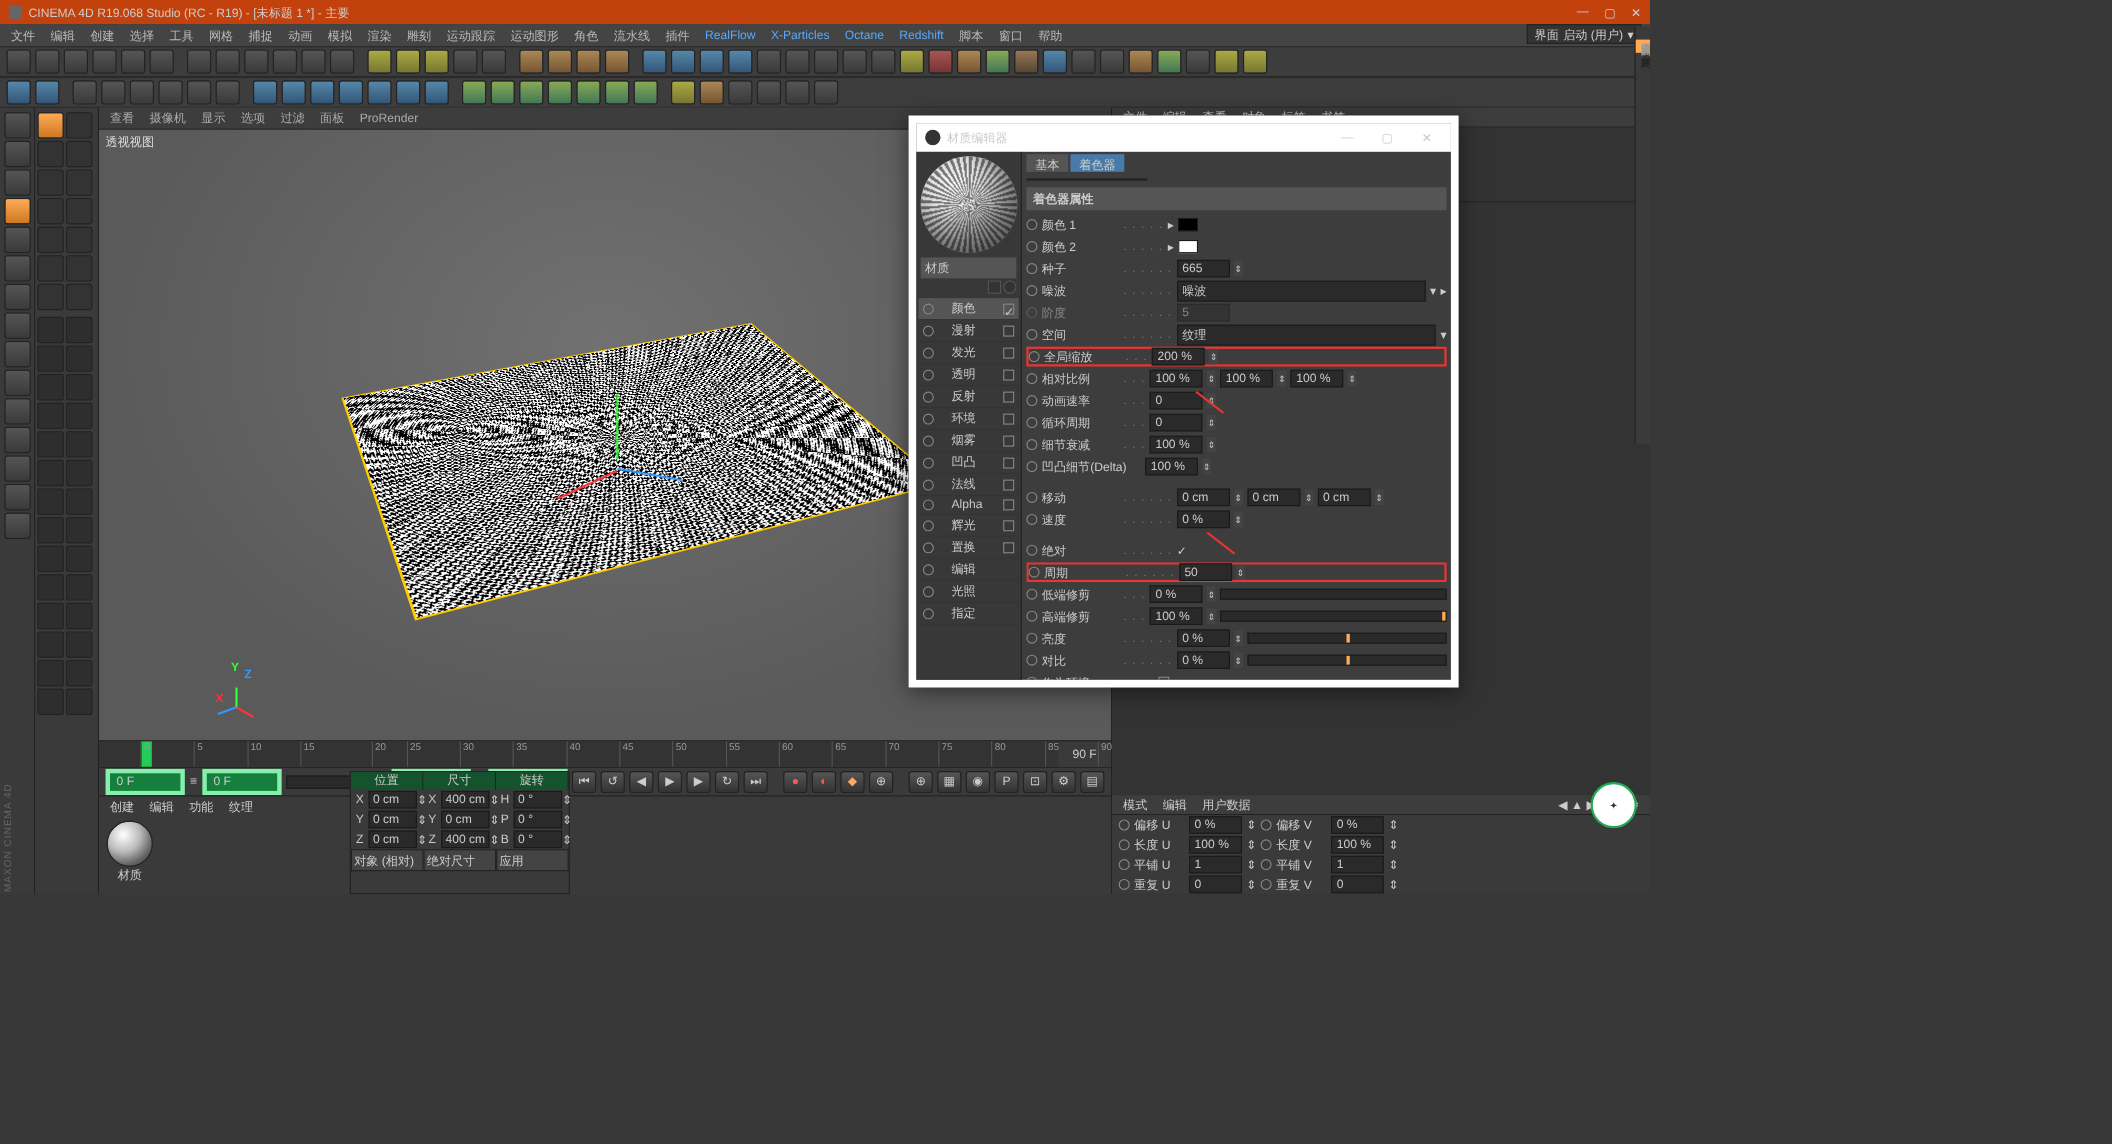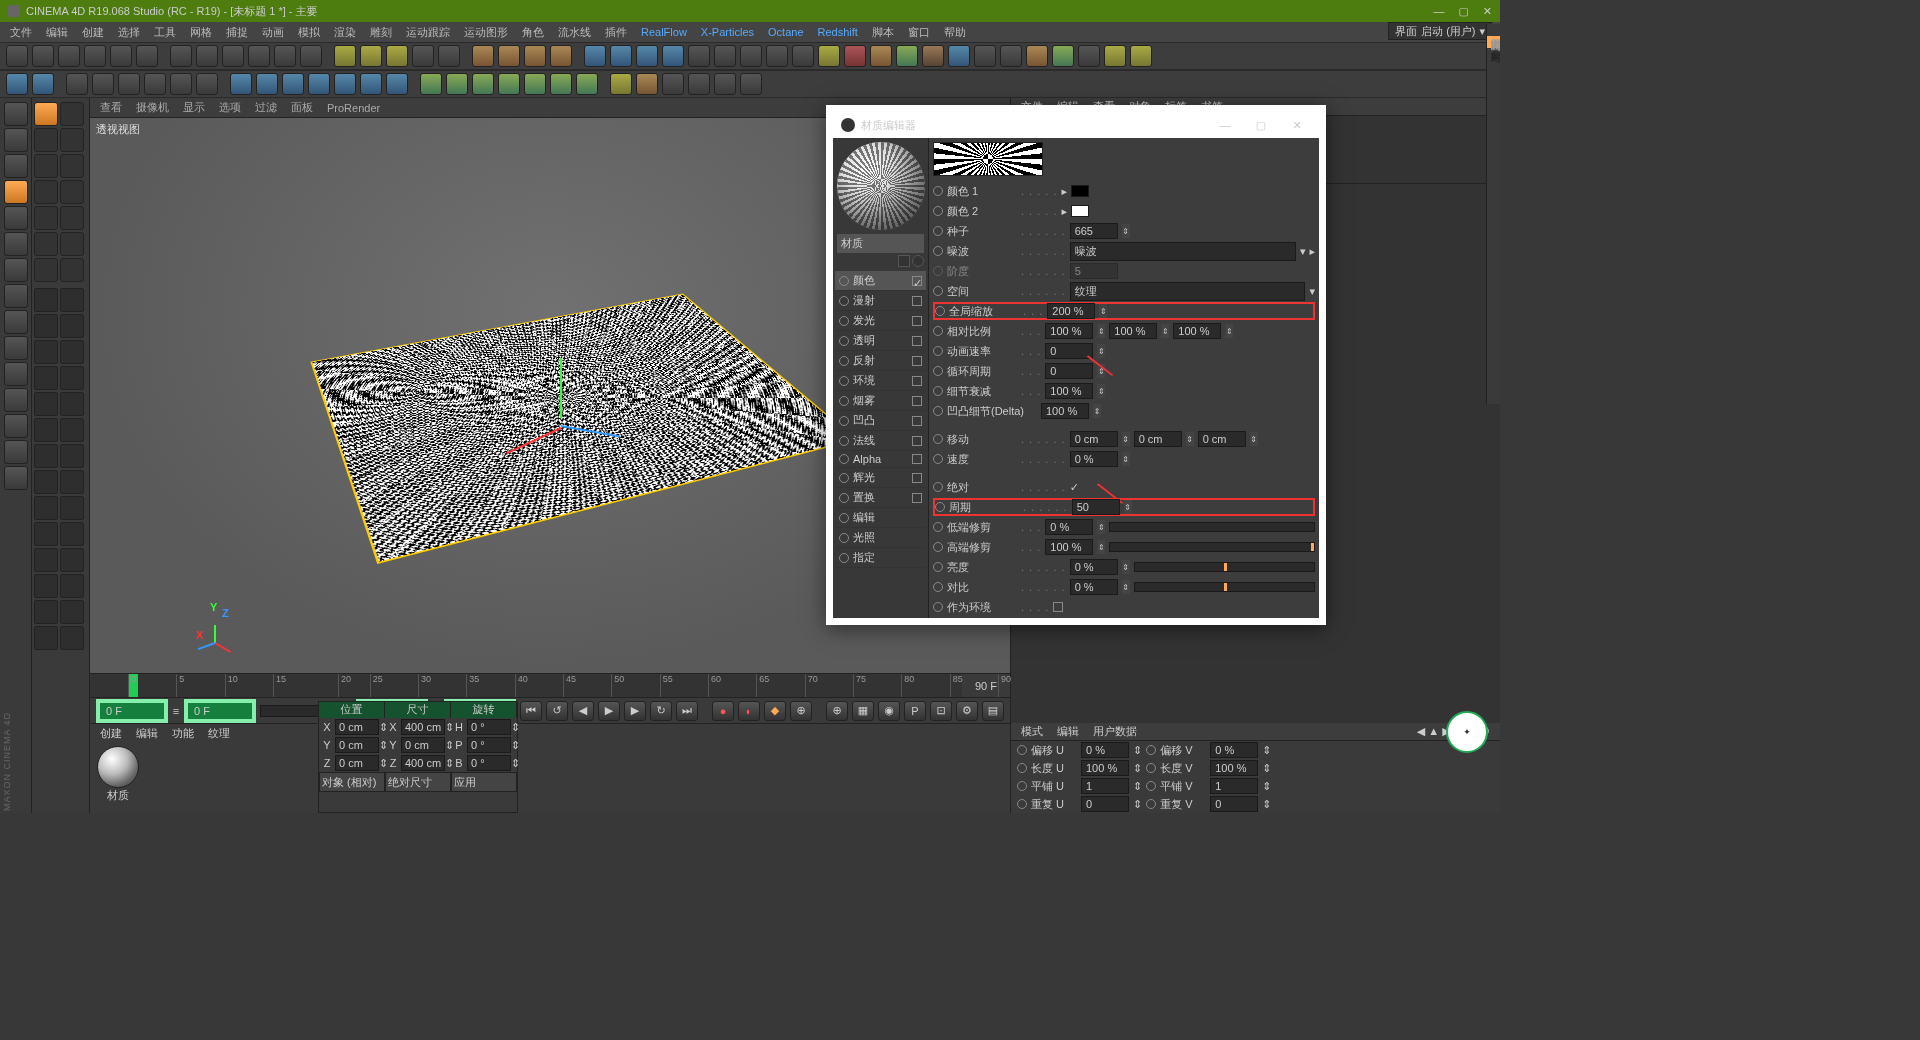--- a/index.html
+++ b/index.html
@@ -1,17 +1,17 @@
 <!DOCTYPE html>
 <html><head>
 <meta charset="utf-8">
 <style>
 *{margin:0;padding:0;box-sizing:border-box;font-family:"Microsoft YaHei",Arial,sans-serif;font-size:11px;color:#ccc;user-select:none}
 body{background:#383838;overflow:hidden;width:1500px;height:813px;position:relative}
-.titlebar{height:22px;background:#4d7c0f;display:flex;align-items:center;padding:0 8px;gap:6px}
+.titlebar{height:22px;background:#c2410c;display:flex;align-items:center;padding:0 8px;gap:6px}
 .titlebar .ico{width:12px;height:12px;background:#666;border-radius:2px}
 .titlebar .winbtns{margin-left:auto;display:flex;gap:14px;color:#999}
 .menubar{height:20px;background:#444;display:flex;align-items:center;padding:0 10px;gap:14px}
 .menubar span{color:#bbb;cursor:pointer}
 .menubar .plugin{color:#5af}
 .toolbar1{height:28px;background:#3d3d3d;display:flex;align-items:center;padding:0 6px;gap:4px;border-top:1px solid #2a2a2a;border-bottom:1px solid #2a2a2a}
 .tbtn{width:22px;height:22px;background:linear-gradient(#555,#3a3a3a);border:1px solid #222;border-radius:3px;cursor:pointer;display:inline-flex;align-items:center;justify-content:center}
 .tbtn.c1{background:linear-gradient(#8a5,#475)}
 .tbtn.c2{background:linear-gradient(#58a,#357)}
 .tbtn.c3{background:linear-gradient(#a85,#753)}
@@ -69,21 +69,21 @@
 .mehdr{height:26px;background:#fff;display:flex;align-items:center;padding:0 8px;gap:6px;color:#222}
 .mehdr .ico{width:14px;height:14px;background:#333;border-radius:50%}
 .mehdr .wb{margin-left:auto;display:flex;gap:8px;color:#333;font-size:13px}
 .mehdr .wb span{width:28px;text-align:center;cursor:pointer}
 .mebody{flex:1;display:flex;overflow:hidden}
 .meleft{width:96px;background:#383838;border-right:1px solid #222;display:flex;flex-direction:column}
 .meball{width:88px;height:88px;margin:4px;background:radial-gradient(circle at 35% 30%,#fff,#ddd 30%,#888 60%,#333);border-radius:50%;overflow:hidden;position:relative}
 .meball::after{content:"";position:absolute;inset:0;background:repeating-conic-gradient(#000 0 4deg,#fff 4deg 8deg);mix-blend-mode:multiply;opacity:.5;border-radius:50%}
 .melbl{background:#555;padding:2px 4px;margin:0 4px}
 .mechans{display:flex;flex-direction:column;padding:2px}
-.mechan{display:flex;align-items:center;gap:4px;padding:2px 4px;border-bottom:1px solid #333;cursor:pointer}
+.mechan{display:flex;align-items:center;gap:16px;padding:2px 4px;border-bottom:1px solid #333;cursor:pointer}
 .mechan.sel{background:#555}
 .mechan .rad{width:10px;height:10px;border:1px solid #888;border-radius:50%}
 .mechan .chk{width:10px;height:10px;border:1px solid #888}
 .meright{flex:1;display:flex;flex-direction:column;overflow-y:auto}
 .metabs{height:20px;display:flex;gap:2px;padding:2px 4px}
 .metab{background:#555;padding:2px 8px;cursor:pointer}
 .metab.act{background:#4a7aa8}
 .mepreview{width:110px;height:54px;margin:4px;background:repeating-conic-gradient(#000 0 6deg,#fff 6deg 12deg);border:1px solid #222}
 .mesection{background:#555;padding:3px 6px;margin:2px 4px;font-weight:bold}
 .meprops{padding:2px 4px;display:flex;flex-direction:column;gap:2px}
@@ -639,21 +639,26 @@
             <div class="rad"></div>
             <span>光照</span>
           </div>
           <div class="mechan">
             <div class="rad"></div>
             <span>指定</span>
           </div>
         </div>
     </div>
     <div class="meright">
+      <div class="metabs">
+        <div class="metab">基本</div>
+        <div class="metab act">着色器</div>
+      </div>
       <div class="mepreview"></div>
+      <div class="mesection">着色器属性</div>
       <div class="meprops" id="meprops">
           <div class="meprop">
             <div class="rad"></div>
             <span class="lbl">颜色 1</span>
             <span class="dots">. . . . .</span>
             <span>▸</span>
             <div class="sw" style="background:#000"></div>
           </div>
           <div class="meprop">
             <div class="rad"></div>

